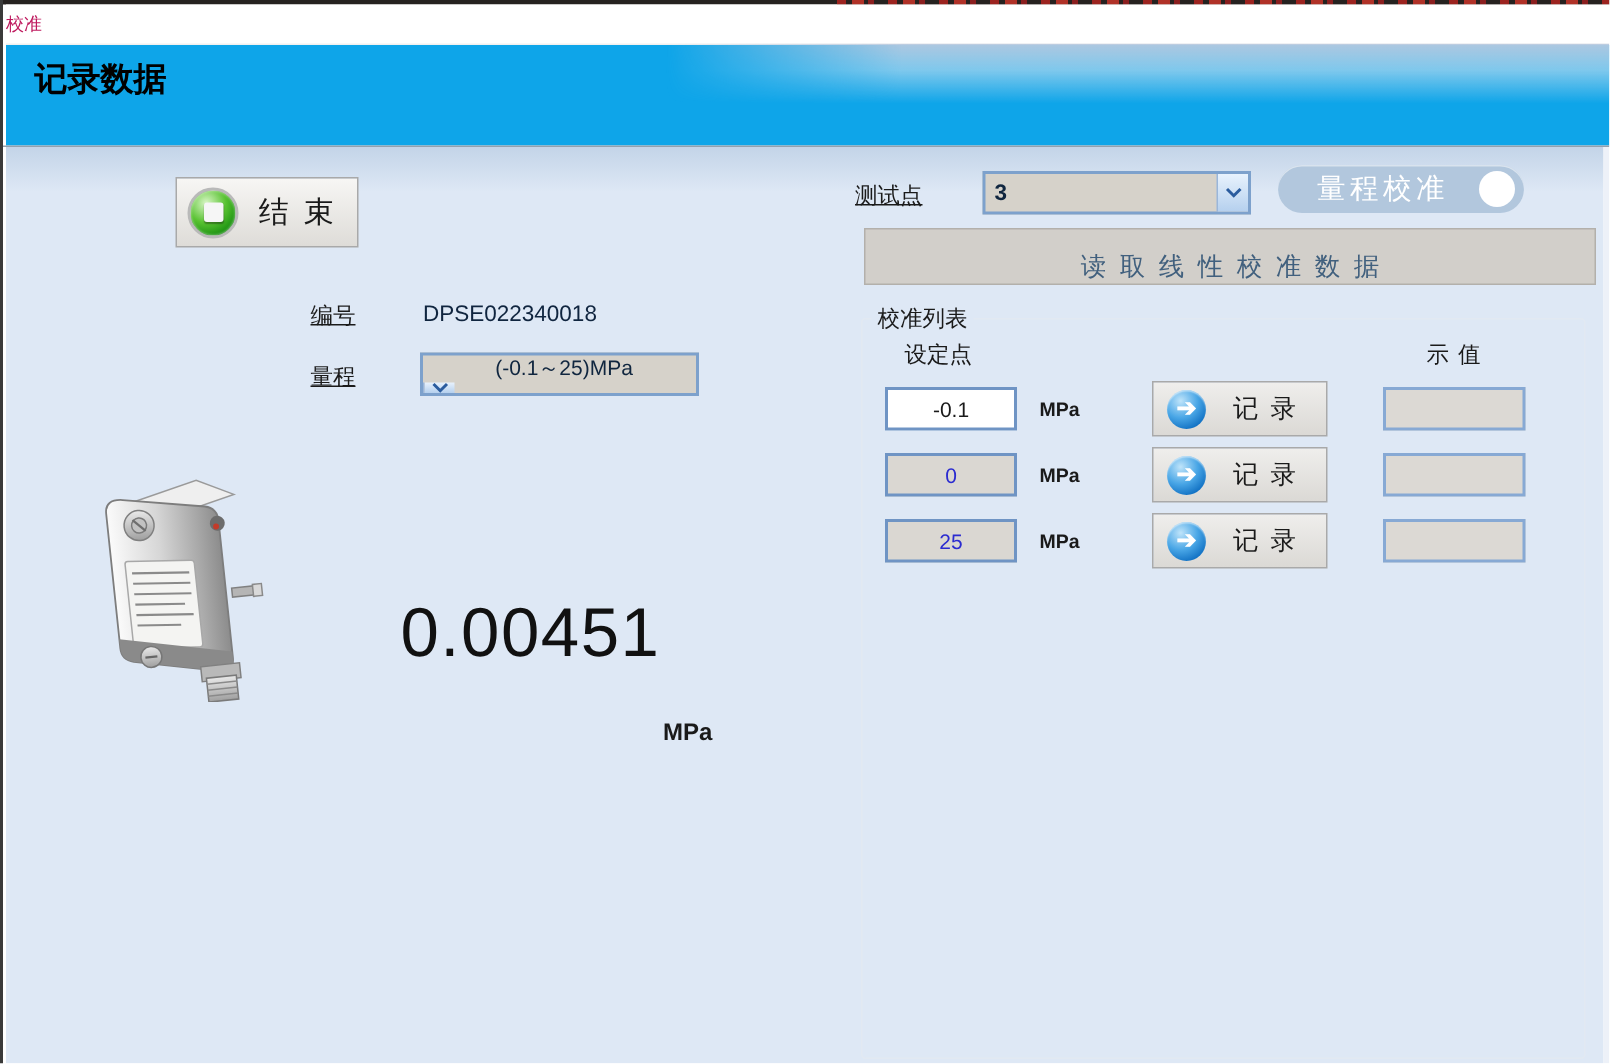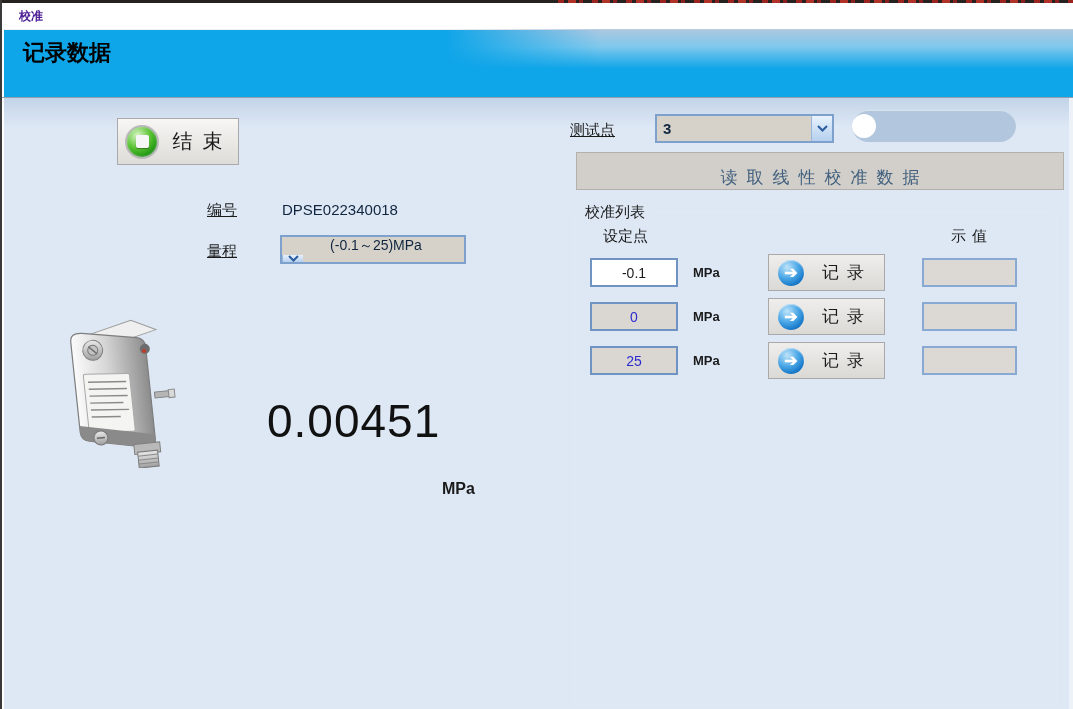--- a/index.html
+++ b/index.html
@@ -17,21 +17,21 @@
     position:absolute; left:556px; top:0; right:0; height:3px;
     background:repeating-linear-gradient(90deg,
       #9c2420 0 6px, #262220 6px 10px, #b03228 10px 18px, #262220 18px 21px,
       #8a1f1f 21px 25px, #262220 25px 34px);
   }
 
   .titlebar{
     position:absolute; left:2px; top:3px; right:0; height:27px; background:#ffffff;
     border-bottom:1px solid #f0f0f0;
   }
-  .titlebar span{ position:absolute; left:15px; top:5px; font-size:12px; color:#4c1d95;font-weight:bold; }
+  .titlebar span{ position:absolute; left:0; top:5px; font-size:12px; color:#be185d; }
 
   .header{
     position:absolute; left:2px; top:30px; right:0; height:67px; background:#0ea5e9;
   }
   .hdr-grad{
     position:absolute; left:440px; right:0; top:-1px; height:40px;
     background:linear-gradient(to bottom, rgba(183,201,223,0.95) 0%, rgba(219,229,240,0.55) 45%, rgba(255,255,255,0) 100%);
     -webkit-mask-image:linear-gradient(to right, transparent 0, #000 25%);
             mask-image:linear-gradient(to right, transparent 0, #000 25%);
   }
@@ -238,20 +238,21 @@
     <div class="combo combo-test">
       <span class="combo-text">3</span>
       <span class="combo-arrow">
         <svg class="chev" width="11" height="7" viewBox="0 0 11 7">
             <polyline points="1,1 5.5,5.5 10,1" fill="none" stroke="#2b5c9e" stroke-width="2"></polyline>
           </svg>
       </span>
     </div>
 
     <div class="toggle">
+      <span class="toggle-label">量程校准</span>
       <span class="toggle-knob"></span>
     </div>
 
     <button class="read-button">
       <span>读取线性校准数据</span>
     </button>
 
     <div class="groupbox">
       <span class="legend">校准列表</span>
       <span class="col-header hdr-setpoint">设定点</span>

